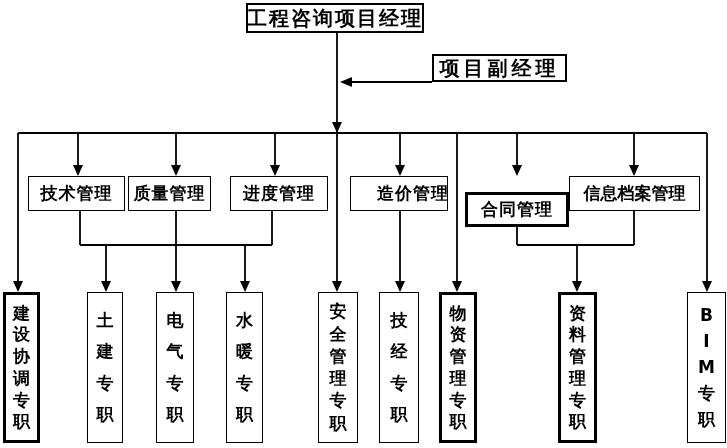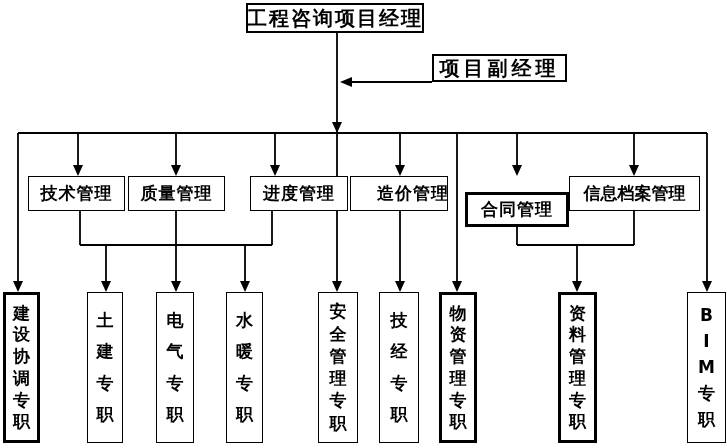--- a/index.html
+++ b/index.html
@@ -85,22 +85,22 @@
       <polygon points="577,292 572,281 582,281"></polygon>
       <polygon points="707,292 702,281 712,281"></polygon>
     </g>
   </svg>
 
   <div class="node hnode" style="left:246px;top:3px;width:178px;height:30px;border-width:2px;">工程咨询项目经理</div>
 
   <div class="node hnode" style="left:432px;top:54px;width:135px;height:28px;border-width:2px;letter-spacing:4px;">项目副经理</div>
 
   <div class="node dept" style="left:28px;width:97px;">技术管理</div>
-  <div class="node dept" style="left:128px;width:97px;">质量管理</div>
-  <div class="node dept" style="left:230px;width:98px;margin-left:20px;">进度管理</div>
+  <div class="node dept" style="left:128px;width:83px;">质量管理</div>
+  <div class="node dept" style="left:230px;width:98px;">进度管理</div>
   <div class="node dept" style="left:350px;width:98px;padding-left:28px;">造价管理</div>
   <div class="node dept thick" style="left:465px;width:104px;margin-top:16px;">合同管理</div>
   <div class="node dept" style="left:569px;width:131px;letter-spacing:0;">信息档案管理</div>
 
   <div class="node vnode thick" style="left:3px;width:37px;">
       <div>建</div>
       <div>设</div>
       <div>协</div>
       <div>调</div>
       <div>专</div>

